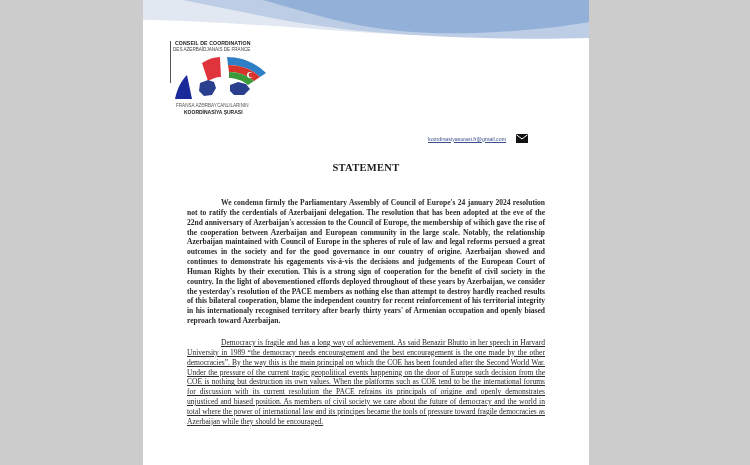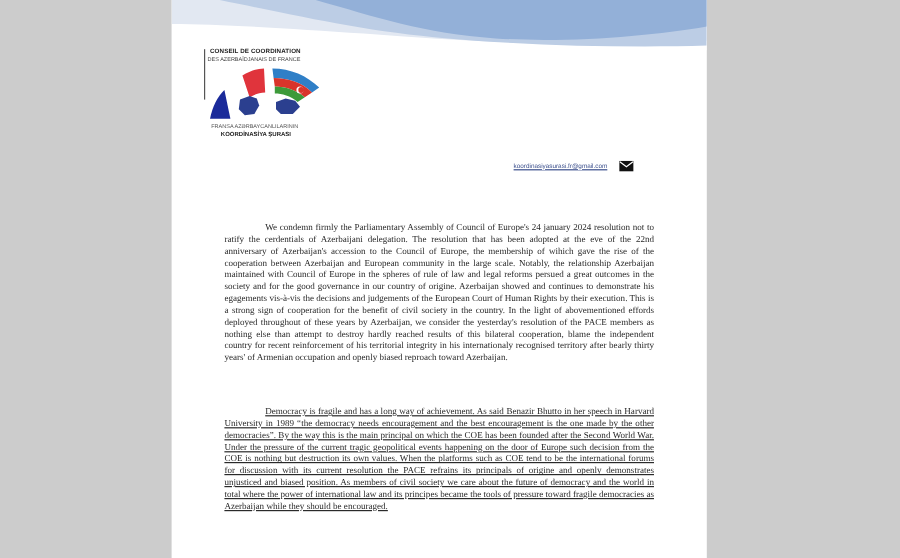--- a/index.html
+++ b/index.html
@@ -130,21 +130,21 @@
       left: 44px;
       width: 358px;
       font-family: "Liberation Serif", serif;
       font-size: 7.55px;
       line-height: 9.85px;
       color: #2a2a2a;
       text-align: justify;
       text-indent: 34px;
       margin: 0;
     }
-    .para1 { top: 185px; }
+    .para1 { top: 198px; font-weight: bold; }
     .para2 { top: 338px; text-decoration: underline; }
   </style>
 </head>
 <body>
 
 <div class="viewer">
   <div class="page">
 
     <svg class="wave" viewBox="0 0 446 42" preserveAspectRatio="none">
       <rect x="0" y="0" width="446" height="42" fill="#ffffff"></rect>
@@ -176,18 +176,19 @@
     </div>
 
     <div class="contact">
       <span class="email">koordinasiyasurasi.fr@gmail.com</span>
       <svg class="mail-icon" viewBox="0 0 12 9">
         <rect x="0" y="0" width="12" height="9" fill="#111"></rect>
         <path d="M0.5,0.8 L6,5 L11.5,0.8" stroke="#ffffff" stroke-width="1" fill="none"></path>
       </svg>
     </div>
 
+    <div class="heading">STATEMENT</div>
 
     <p class="para para1">We condemn firmly the Parliamentary Assembly of Council of Europe's 24 january 2024 resolution not to ratify the cerdentials of Azerbaijani delegation. The resolution that has been adopted at the eve of the 22nd anniversary of Azerbaijan's accession to the Council of Europe, the membership of wihich gave the rise of the cooperation between Azerbaijan and European community in the large scale. Notably, the relationship Azerbaijan maintained with Council of Europe in the spheres of rule of law and legal reforms persued a great outcomes in the society and for the good governance in our country of origine. Azerbaijan showed and continues to demonstrate his egagements vis-à-vis the decisions and judgements of the European Court of Human Rights by their execution. This is a strong sign of cooperation for the benefit of civil society in the country. In the light of abovementioned effords deployed throughout of these years by Azerbaijan, we consider the yesterday's resolution of the PACE members as nothing else than attempt to destroy hardly reached results of this bilateral cooperation, blame the independent country for recent reinforcement of his territorial integrity in his internationaly recognised territory after bearly thirty years' of Armenian occupation and openly biased reproach toward Azerbaijan.</p>
     <p class="para para2">Democracy is fragile and has a long way of achievement. As said Benazir Bhutto in her speech in Harvard University in 1989 “the democracy needs encouragement and the best encouragement is the one made by the other democracies”. By the way this is the main principal on which the COE has been founded after the Second World War. Under the pressure of the current tragic geopolitical events happening on the door of Europe such decision from the COE is nothing but destruction its own values. When the platforms such as COE tend to be the international forums for discussion with its current resolution the PACE refrains its principals of origine and openly demonstrates unjusticed and biased position. As members of civil society we care about the future of democracy and the world in total where the power of international law and its principes became the tools of pressure toward fragile democracies as Azerbaijan while they should be encouraged.</p>
 
   </div>
 </div>
 
 </body></html>

